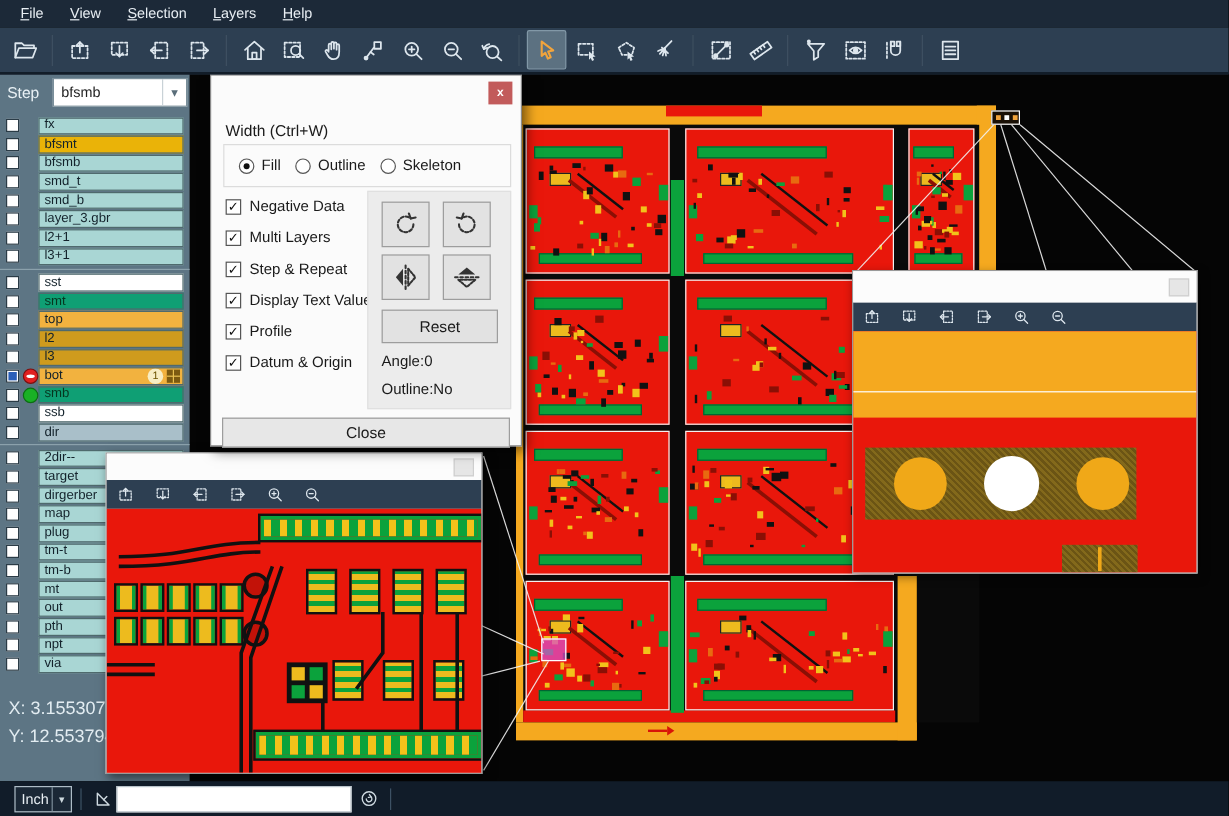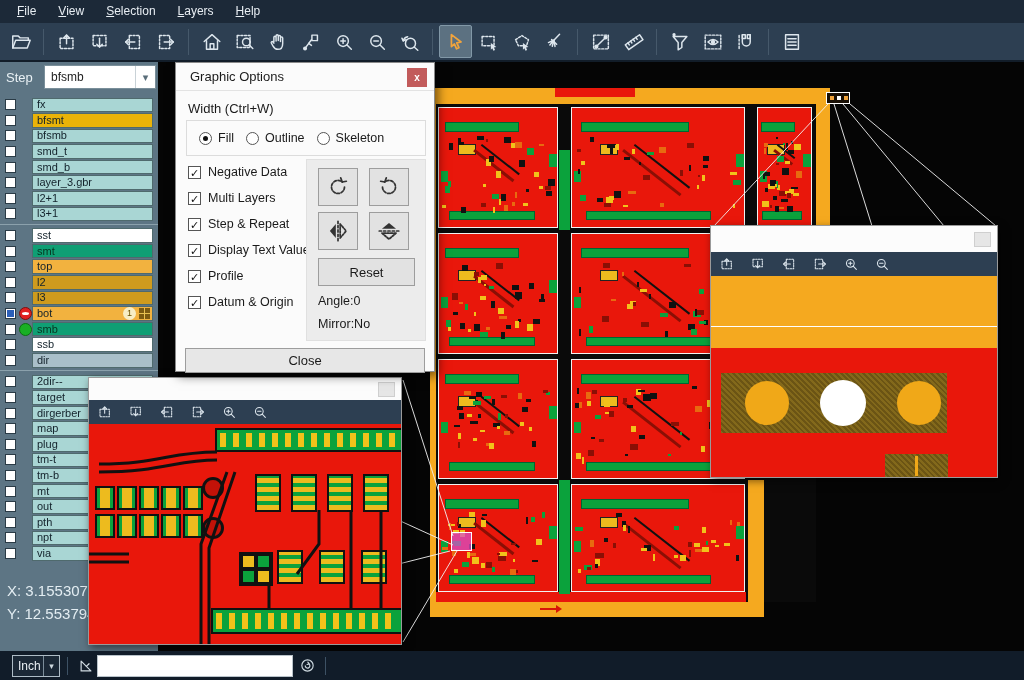--- a/index.html
+++ b/index.html
@@ -422,21 +422,21 @@
           <div class="lr-dot red"></div>
           <div class="lr-chip" style="background: rgb(242, 178, 63);">
             <span>bot</span>
             <span class="chip-badge">1</span>
             <span class="chip-grid"></span>
           </div>
         </div>
         <div class="layer-row">
           <div class="lr-check"></div>
           <div class="lr-dot green"></div>
-          <div class="lr-chip" style="background: rgb(15, 159, 116); color: rgb(6, 53, 31);">
+          <div class="lr-chip" style="background: rgb(15, 159, 116); color: rgb(6, 53, 31); align-items: flex-end;">
             <span>smb</span>
           </div>
         </div>
         <div class="layer-row">
           <div class="lr-check"></div>
           <div class="lr-dot none"></div>
           <div class="lr-chip" style="background: rgb(255, 255, 255);">
             <span>ssb</span>
           </div>
         </div>
@@ -1172,21 +1172,20 @@
         <div class="abs" style="left: 10px; top: 97px; width: 226px; height: 60px; background: repeating-linear-gradient(45deg, rgb(131, 105, 27) 0px, rgb(131, 105, 27) 2px, rgb(107, 84, 20) 2px, rgb(107, 84, 20) 4px);"></div>
         <div class="abs" style="left: 34px; top: 105px; width: 44px; height: 44px; border-radius: 50%; background: rgb(240, 168, 24);"></div>
         <div class="abs" style="left: 109px; top: 104px; width: 46px; height: 46px; border-radius: 50%; background: rgb(255, 255, 255);"></div>
         <div class="abs" style="left: 186px; top: 105px; width: 44px; height: 44px; border-radius: 50%; background: rgb(240, 168, 24);"></div>
         <div class="abs" style="left: 174px; top: 178px; width: 63px; height: 23px; background: repeating-linear-gradient(45deg, rgb(131, 105, 27) 0px, rgb(131, 105, 27) 2px, rgb(107, 84, 20) 2px, rgb(107, 84, 20) 4px);"></div>
         <div class="abs" style="left: 204px; top: 180px; width: 3px; height: 20px; background: rgb(240, 168, 24);"></div>
       </div>
   </div>
 
   <div class="dialog">
-    <div class="dlg-title">Graphic Options</div>
     <div class="dlg-close">x</div>
     <div class="dlg-width-label">Width (Ctrl+W)</div>
     <div class="dlg-radiogroup" id="radiogroup">
         <div class="radio-item">
           <div class="radio-circle sel"></div>
           <span style="font-size: 12.5px;">Fill</span>
         </div>
         <div class="radio-item">
           <div class="radio-circle"></div>
           <span style="font-size: 12.5px;">Outline</span>
@@ -1218,21 +1217,21 @@
           <div class="chk-label">Profile</div>
         </div>
         <div class="chk-item">
           <div class="chk-box">✓</div>
           <div class="chk-label">Datum &amp; Origin</div>
         </div>
       </div>
     <div class="dlg-right" id="xfpanel">
       <div class="dlg-reset">Reset</div>
       <div class="dlg-angle">Angle:0</div>
-      <div class="dlg-mirror">Mirror:No</div>
+      <div class="dlg-mirror">Outline:No</div>
     <div class="xf-btn" style="left: 11px; top: 8px;">
           <span class="" style="display: inline-flex;">
             <svg viewBox="0 0 24 24" width="26" height="26" fill="none" stroke="currentColor" stroke-width="1.6" stroke-linecap="round" stroke-linejoin="round">
               <path d="M18 12a6 6 0 11-2-4.5" stroke-dasharray="2.4 1.6"></path>
               <path d="M14.5 3.6l1.4 3.8 3.8-.7"></path>
             </svg>
           </span>
         </div>
         <div class="xf-btn" style="left: 62px; top: 8px;">
           <span class="" style="display: inline-flex;">

